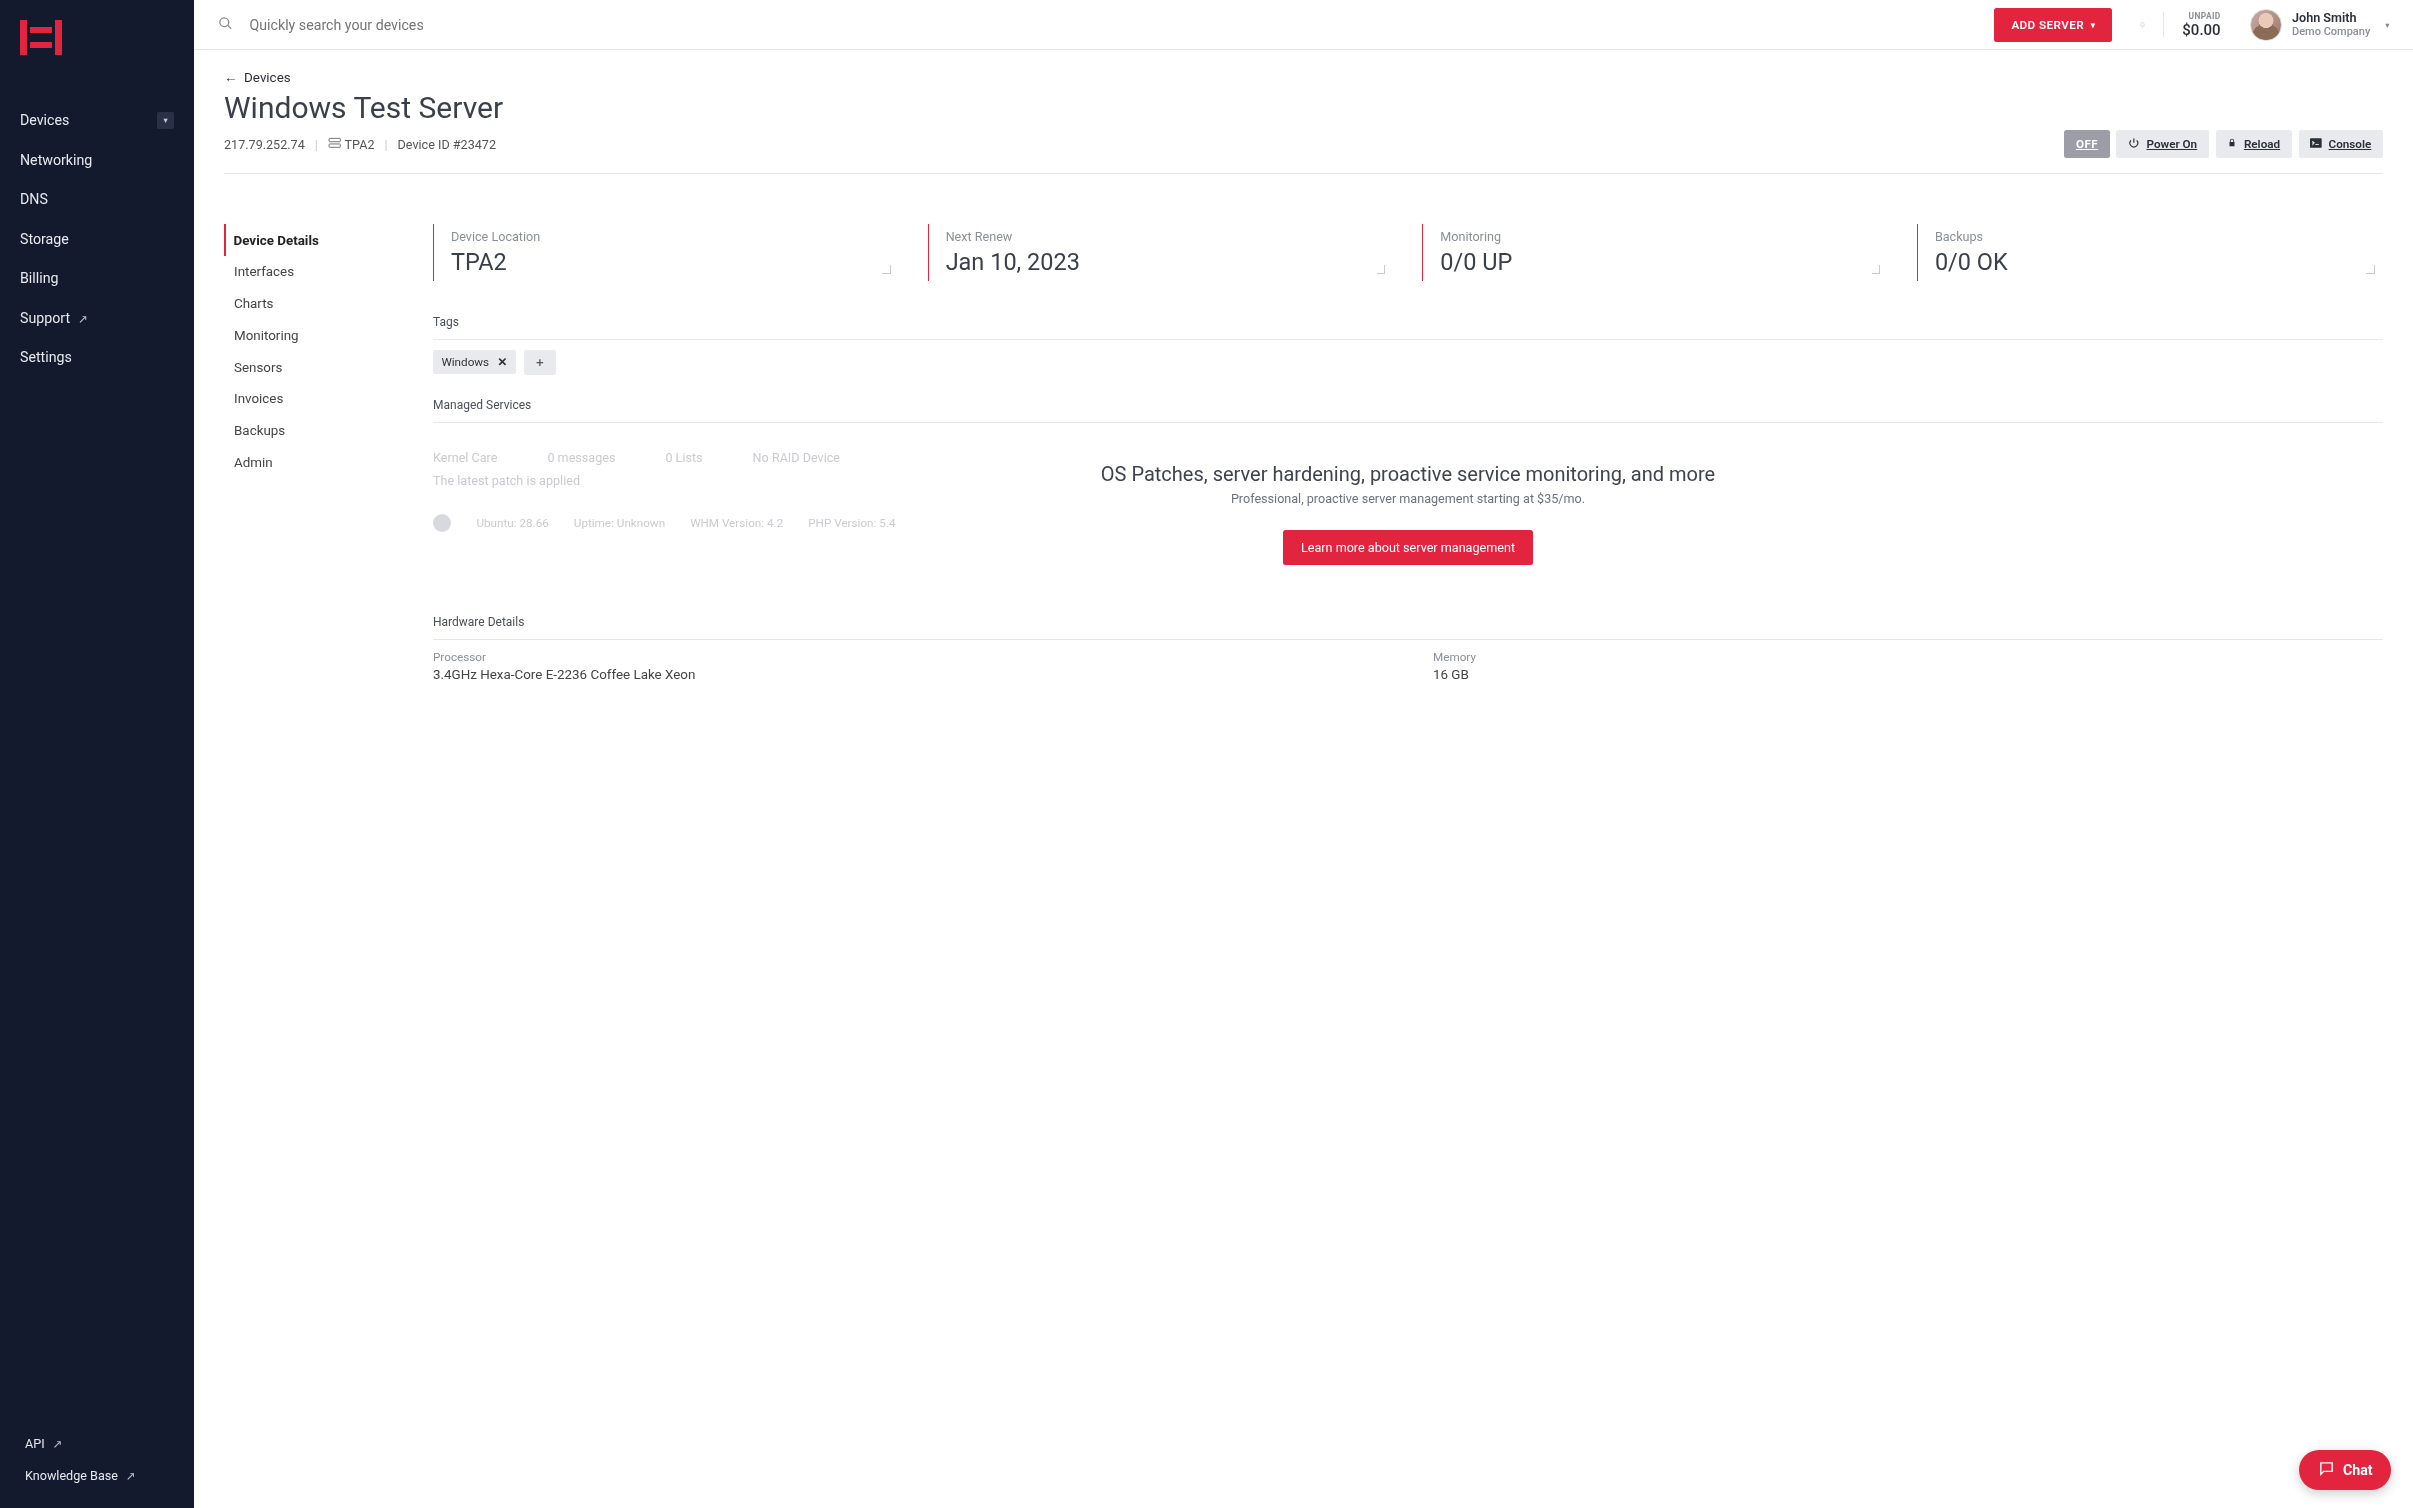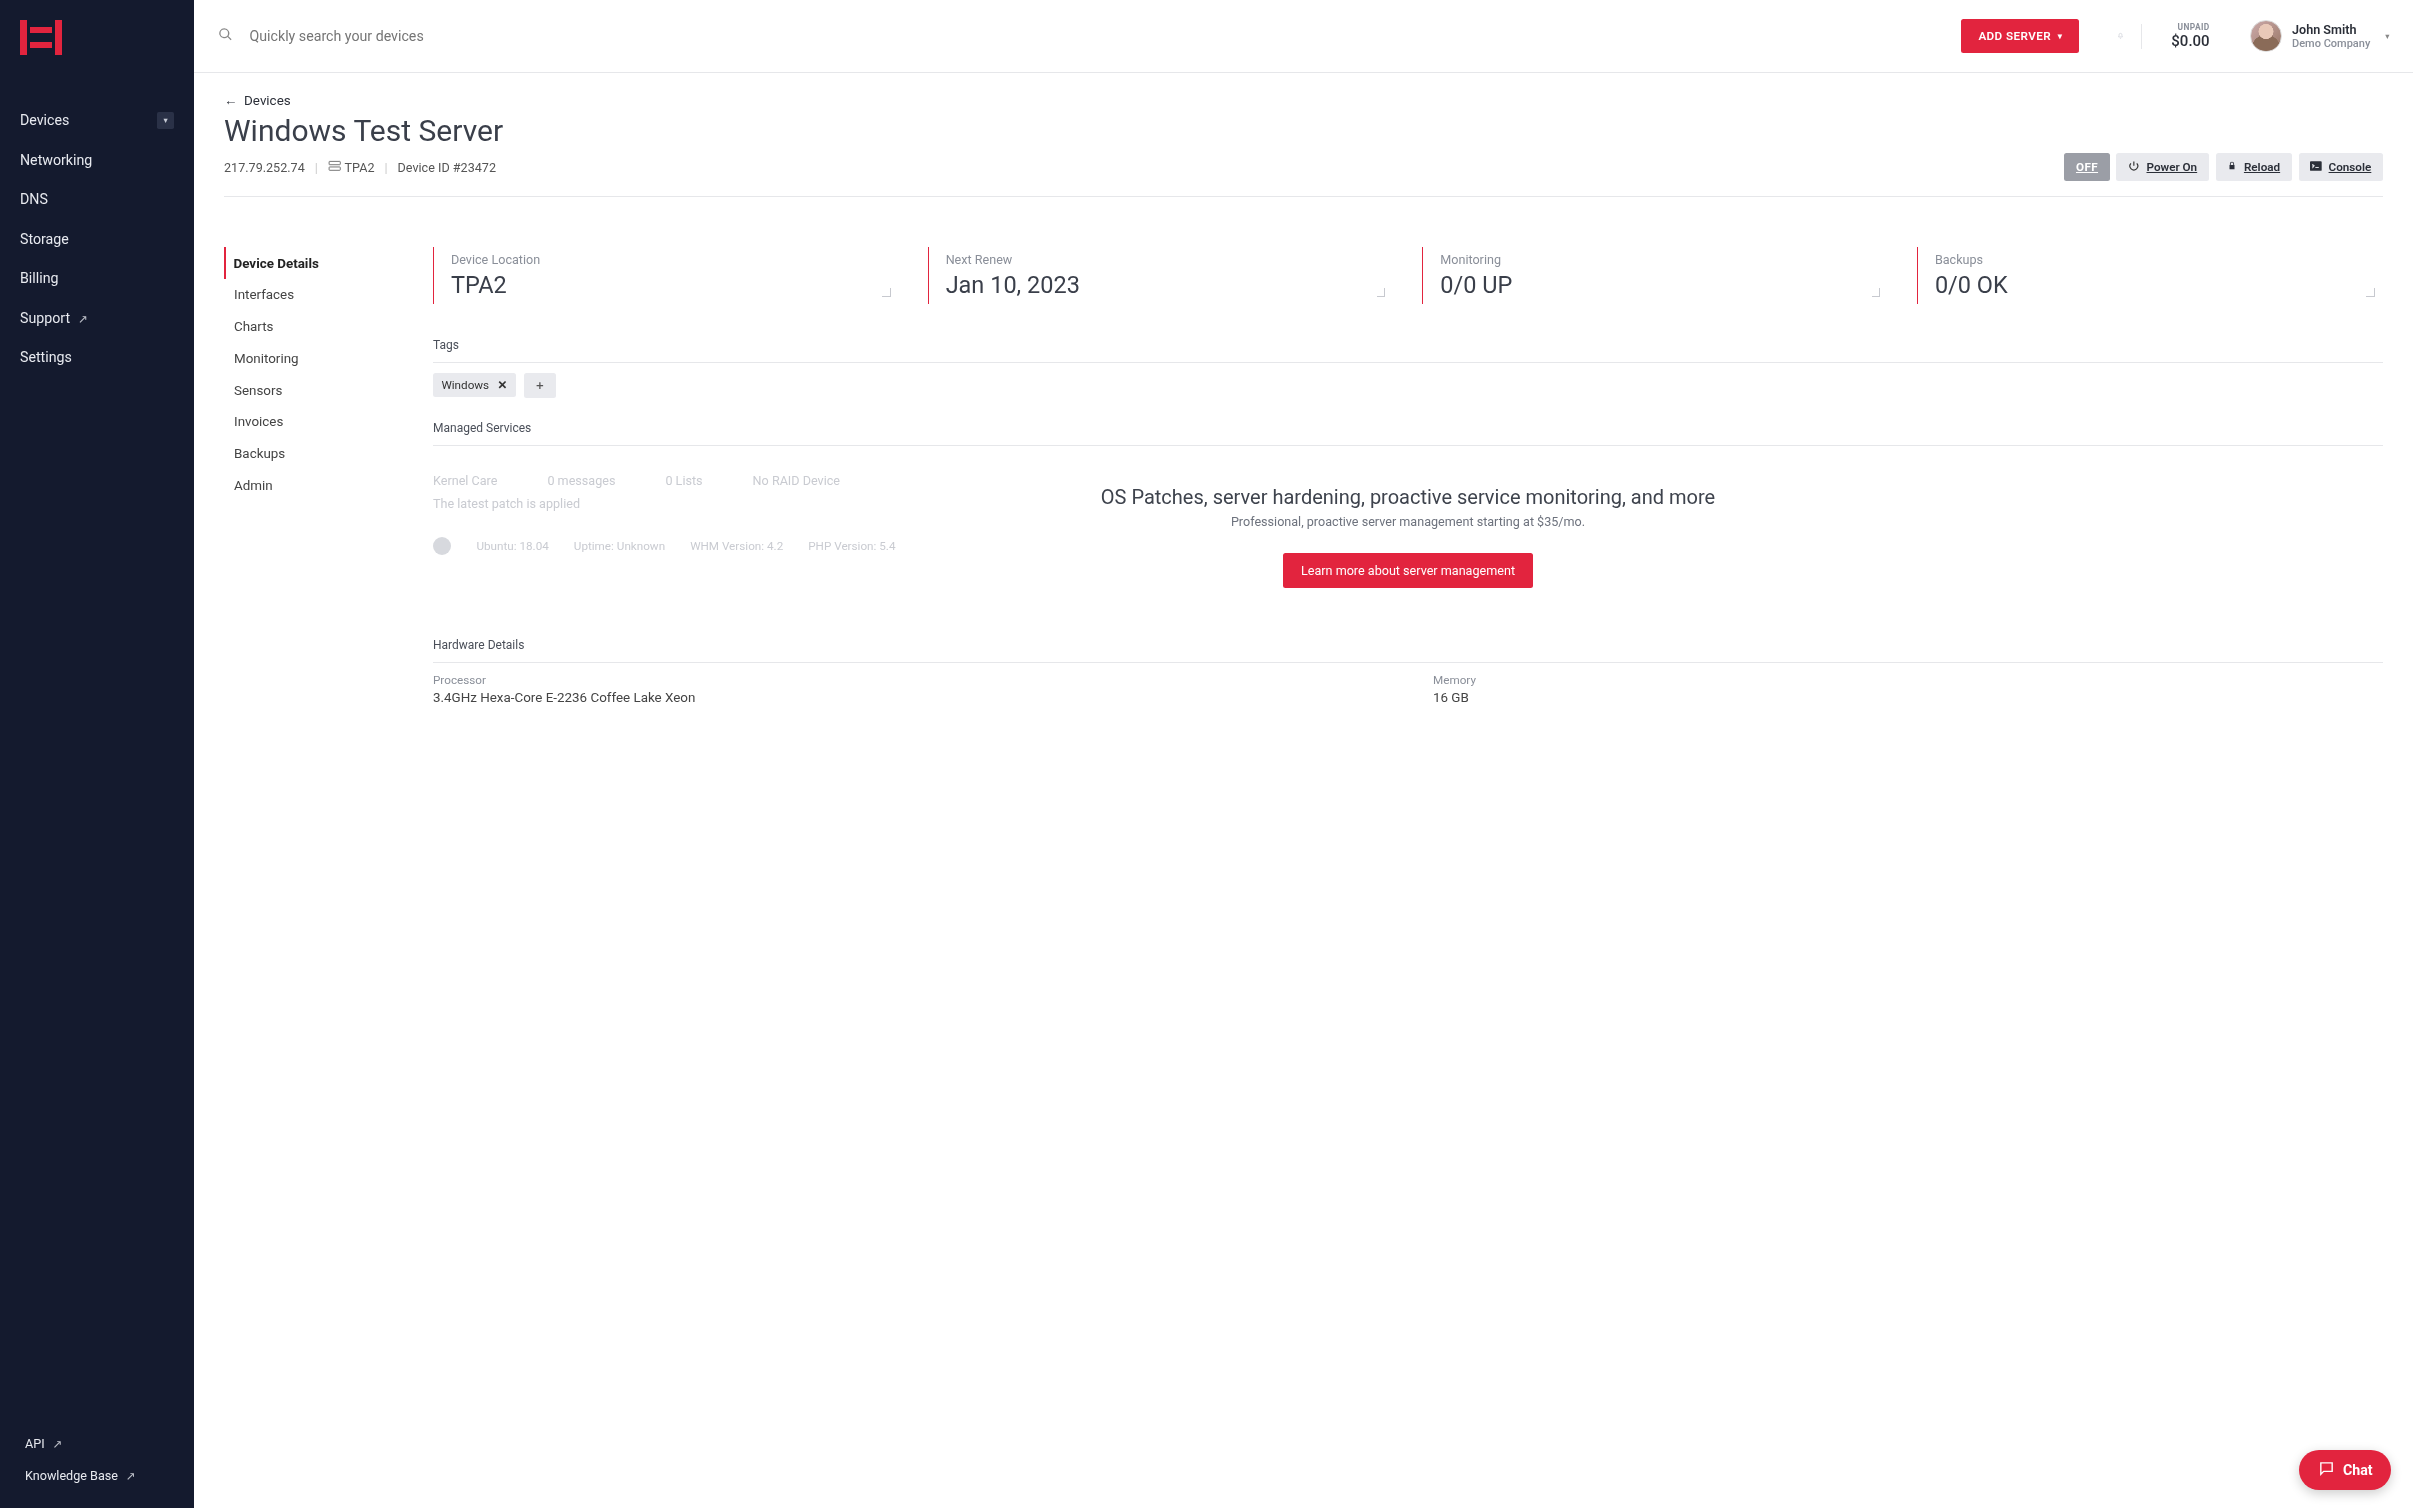--- a/index.html
+++ b/index.html
@@ -25,21 +25,21 @@
   .logo .mid2{position:absolute;left:10px;right:10px;height:6.7px;bottom:6.7px;background:var(--red);}
   .nav{display:flex;flex-direction:column;padding-top:25px;gap:0;}
   .nav-item{display:flex;align-items:center;justify-content:space-between;padding:11.7px 20px;color:#e7e9ef;font-size:14.2px;font-weight:400;cursor:pointer;}
   .nav-item .ext{font-size:11.7px;margin-left:5px;opacity:.8;}
   .nav-item .chev{width:17px;height:17px;background:#2a3147;border-radius:1.7px;display:flex;align-items:center;justify-content:center;font-size:8.4px;color:#c7cbd6;}
   .sidebar-spacer{flex:1;}
   .sidebar-bottom{padding:0 0 17px 0;}
   .sidebar-bottom .nav-item{font-size:12.6px;padding:8.4px 25px;}
   
   .main{flex:1;display:flex;flex-direction:column;min-width:0;}
-  .topbar{height:73px;border-bottom:0.8px solid var(--border);display:flex;align-items:center;padding:0 23.5px;gap:26px;}
+  .topbar{height:50px;border-bottom:0.8px solid var(--border);display:flex;align-items:center;padding:0 23.5px;gap:15px;}
   .search-wrap{flex:1;display:flex;align-items:center;gap:15px;}
   .search-wrap svg{width:15px;height:15px;color:#888;}
   .search-input{border:none;outline:none;font-size:14.2px;color:#9aa0ab;flex:1;background:transparent;}
   .btn{display:inline-flex;align-items:center;gap:6.7px;border:none;cursor:pointer;border-radius:2.5px;font-weight:600;}
   .btn-red{background:var(--red);color:#fff;padding:10px 17px;font-size:11.7px;letter-spacing:0.4px;}
   .btn-red .c{font-size:8.4px;}
   .bell{width:25px;height:25px;color:#b8bdc7;display:flex;align-items:center;justify-content:center;margin-left:11.7px;border-right:0.8px solid var(--border);padding-right:17px;}
   .unpaid{margin-left:3.4px;text-align:right;border-right:0.8px solid transparent;padding-right:3.4px;}
   .unpaid .t{font-size:8.4px;letter-spacing:0.4px;color:var(--muted);font-weight:700;}
   .unpaid .v{font-size:15px;font-weight:500;color:#2b2f38;}
@@ -277,21 +277,21 @@
           <div class="managed-under">
             <div class="mu-row">
               <span>Kernel Care</span>
               <span>0 messages</span>
               <span>0 Lists</span>
               <span>No RAID Device</span>
             </div>
             <div>The latest patch is applied</div>
             <div class="mu-meta">
               <span class="os-dot"></span>
-              <span><span>Ubuntu:</span> <span class="b">18.04</span></span>
+              <span><span>Ubuntu:</span> <span class="b">28.66</span></span>
               <span><span>Uptime:</span> <span class="b">Unknown</span></span>
               <span><span>WHM Version:</span> <span class="b">4.2</span></span>
               <span><span>PHP Version:</span> <span class="b">5.4</span></span>
             </div>
           </div>
           <div class="managed-over">
             <div class="h">OS Patches, server hardening, proactive service monitoring, and more</div>
             <div class="p">Professional, proactive server management starting at $35/mo.</div>
             <div class="cta">
               <button class="btn-red2">Learn more about server management</button>

